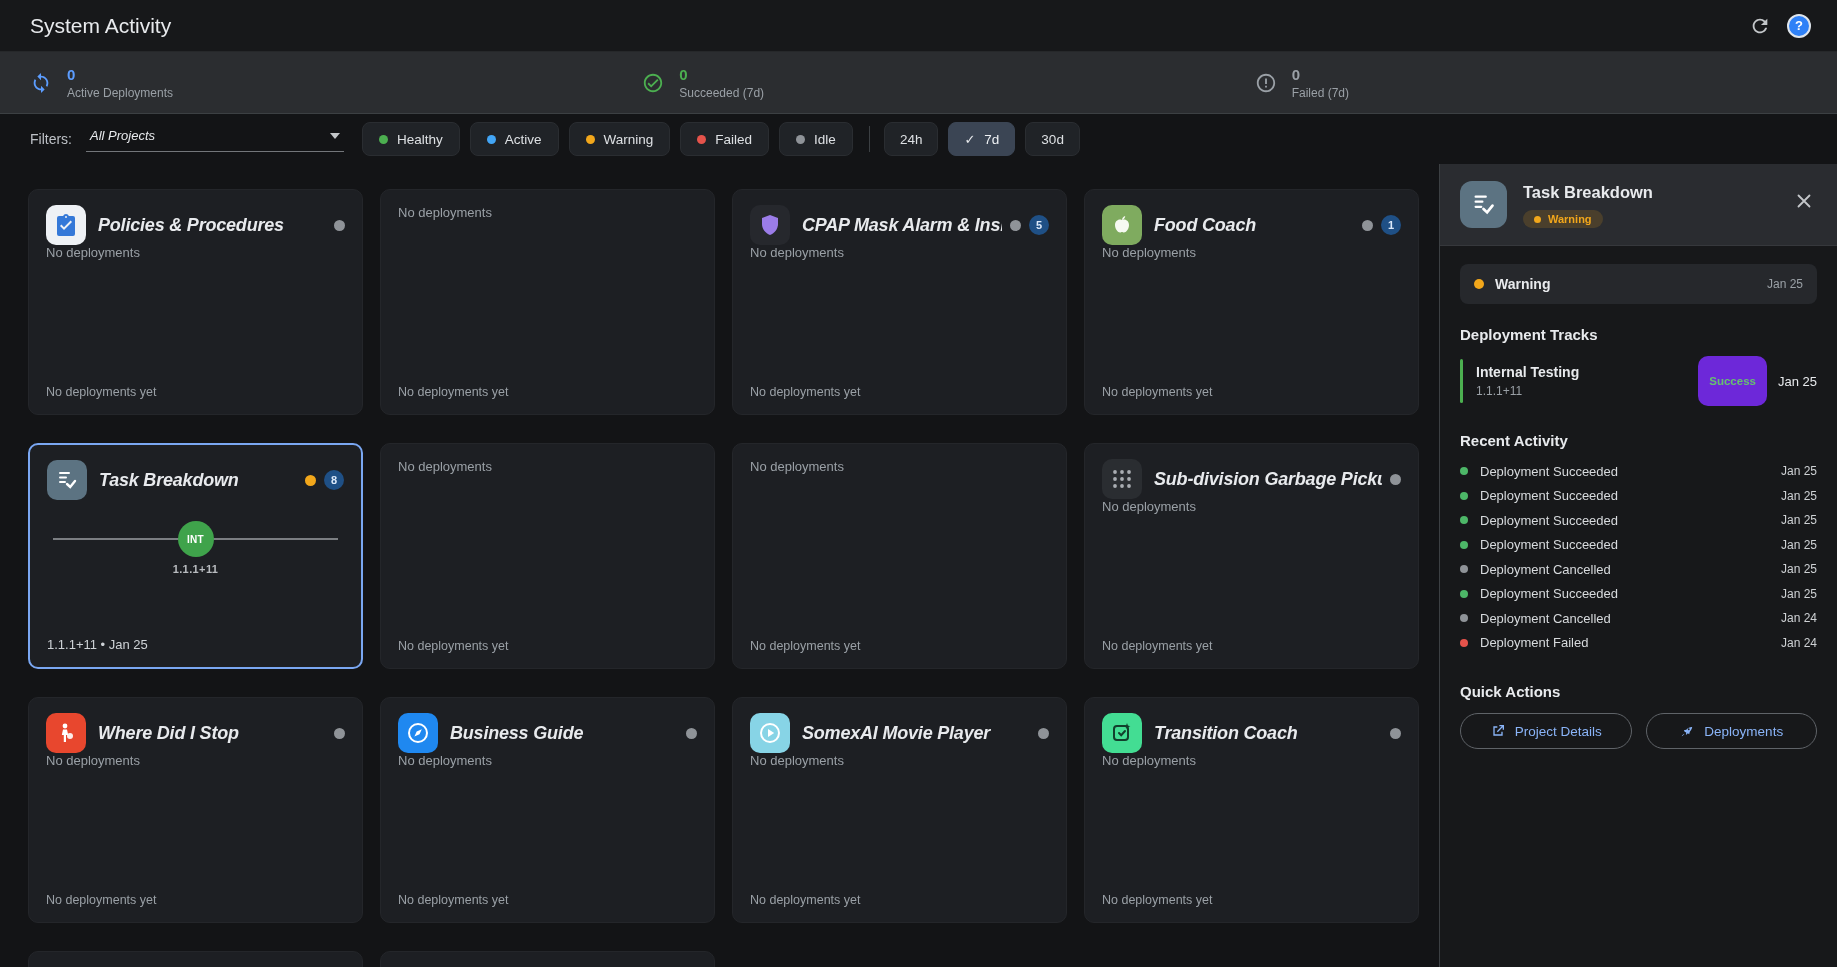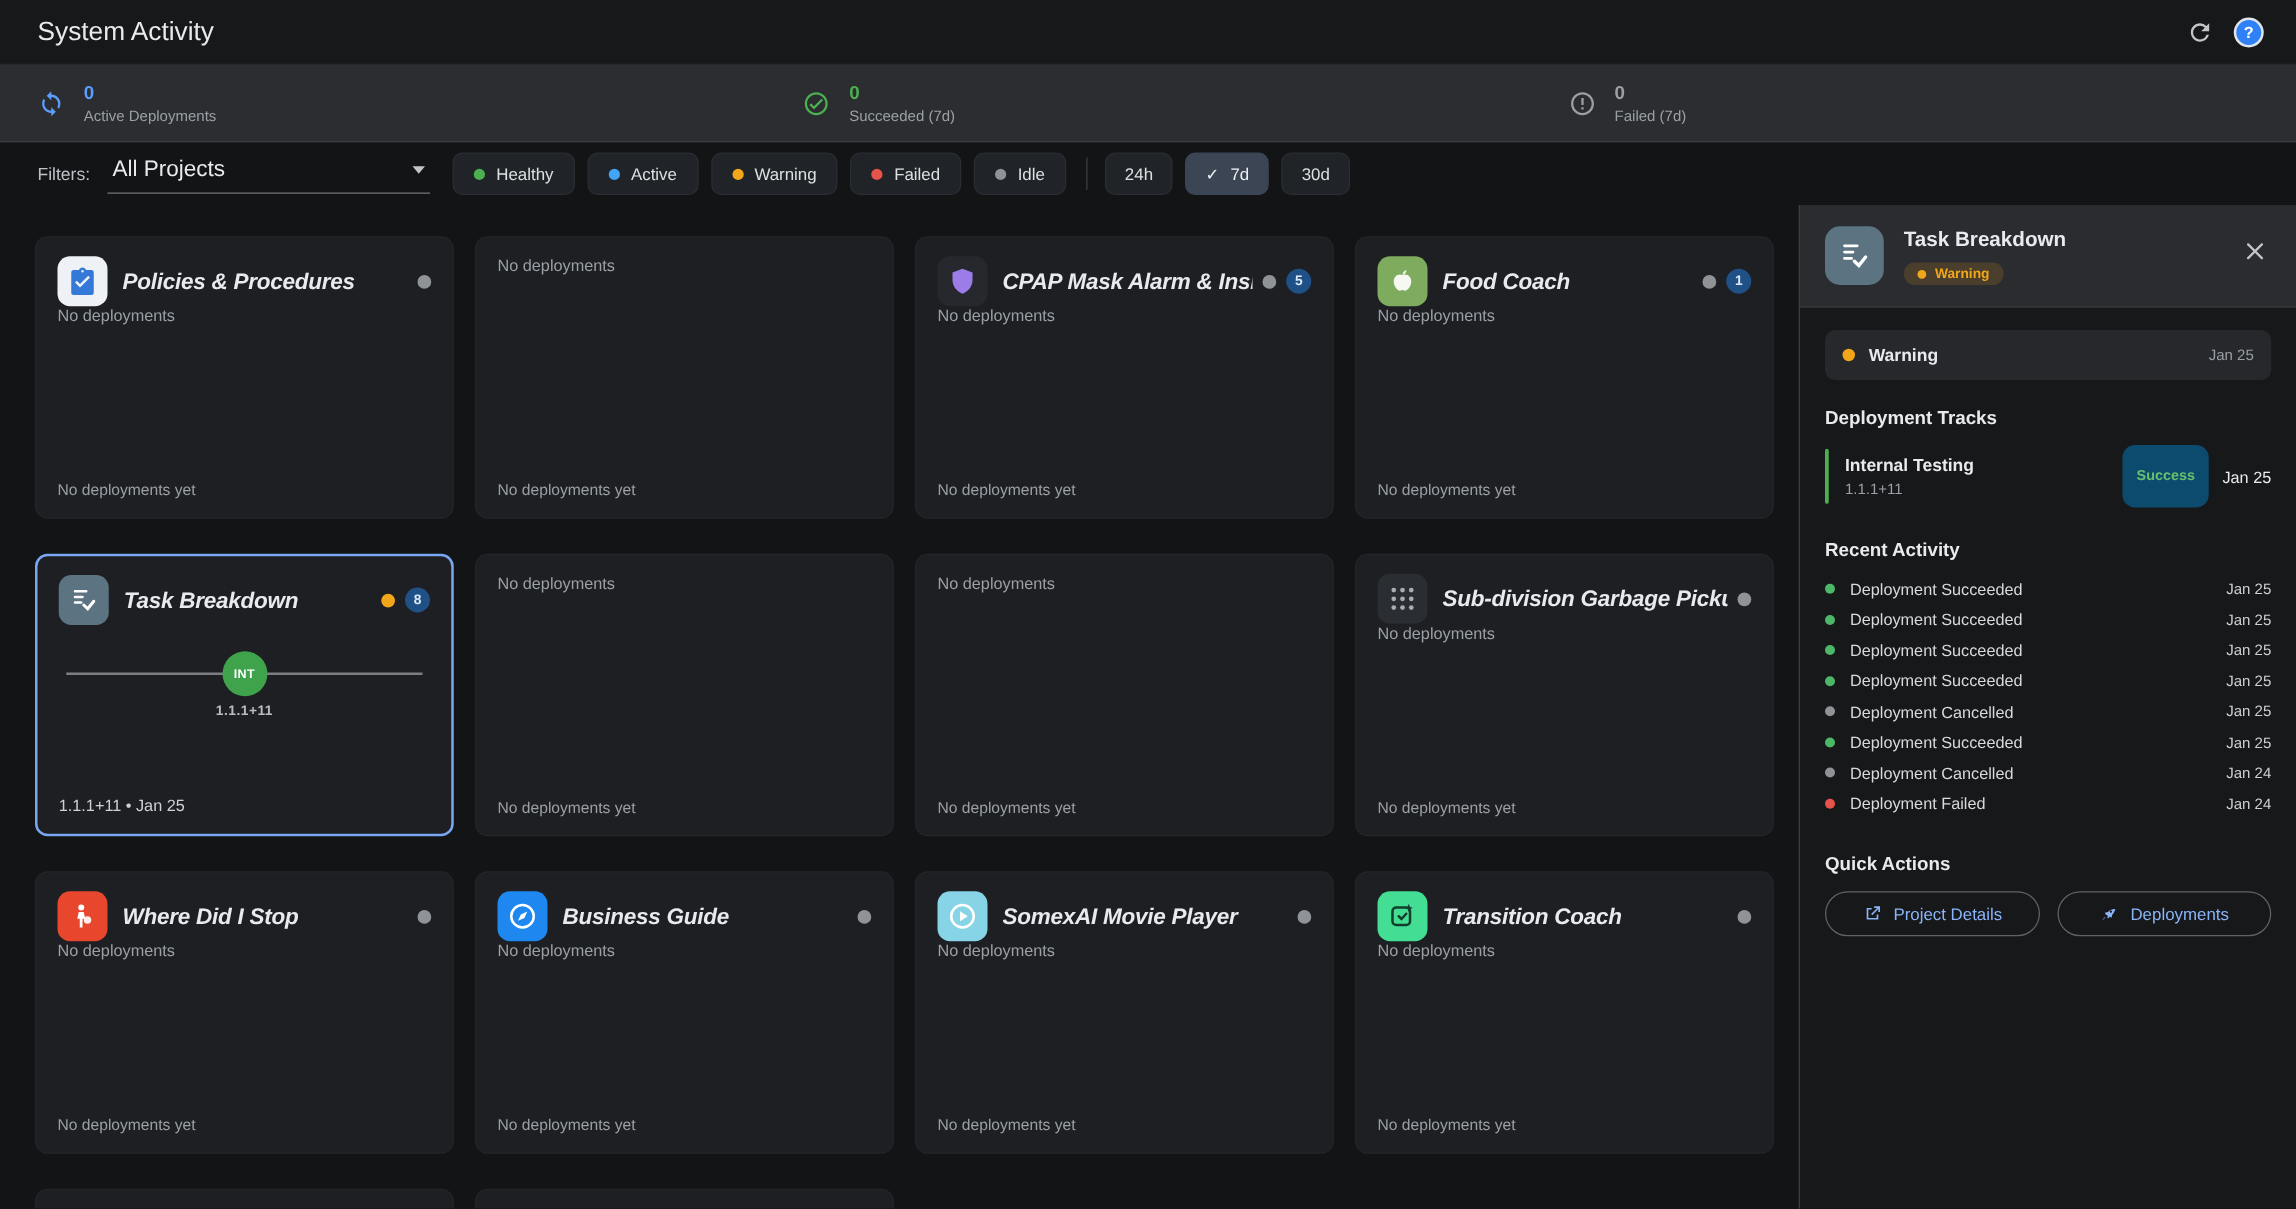--- a/index.html
+++ b/index.html
@@ -39,21 +39,21 @@
 
   
   .filters-bar {
     height:50px; display:flex; align-items:center; padding-left:30px; background:#131416;
   }
   .filters-label { font-size:14px; color:#bdc1c6; margin-right:14px; }
   .project-select {
     width:258px; display:flex; align-items:center; justify-content:space-between;
     border-bottom:1px solid #73767a; padding:2px 4px 8px 4px; cursor:pointer;
   }
-  .project-select .sel-value { font-size:18px; color:#e8eaed; }
+  .project-select .sel-value { font-size:13px; color:#e8eaed;font-style:italic; }
   .chevron {
     width:0; height:0; border-left:5px solid transparent; border-right:5px solid transparent;
     border-top:6px solid #c3c6c9;
   }
   .pills { display:flex; align-items:center; gap:10px; margin-left:18px; }
   .pill {
     background:#202327; border:1px solid #2a2d31; border-radius:8px; height:34px;
     padding:0 16px; display:flex; align-items:center; gap:9px;
     font-family:inherit; font-size:13.5px; color:#dde0e3; cursor:pointer;
   }
@@ -156,21 +156,21 @@
   .sec-tracks { margin:22px 0 13px; }
   .sec-activity { margin:26px 0 10px; }
   .sec-actions { margin:28px 0 13px; }
 
   .track-row { display:flex; align-items:center; }
   .track-bar { width:3px; height:44px; border-radius:2px; margin-right:13px; flex:0 0 auto; }
   .track-name { font-size:14px; font-weight:700; color:#e8eaed; }
   .track-ver { font-size:12px; color:#9aa0a6; margin-top:4px; }
   .track-right { margin-left:auto; display:flex; align-items:center; gap:11px; }
   .success-pill {
-    background:#0c4a6e; color:#67c06f; font-size:11.5px; font-weight:600;
+    background:#6d28d9; color:#67c06f; font-size:11.5px; font-weight:600;
     border-radius:10px; padding:19px 11px;
   }
   .track-date { font-size:13px; color:#e8eaed; }
 
   .act-list { display:flex; flex-direction:column; }
   .act-row { display:flex; align-items:center; height:24.5px; }
   .act-label { font-size:13px; color:#d7dadd; margin-left:12px; }
   .act-date { margin-left:auto; font-size:12px; color:#ced1d4; }
 
   .actions-row { display:flex; gap:14px; }

